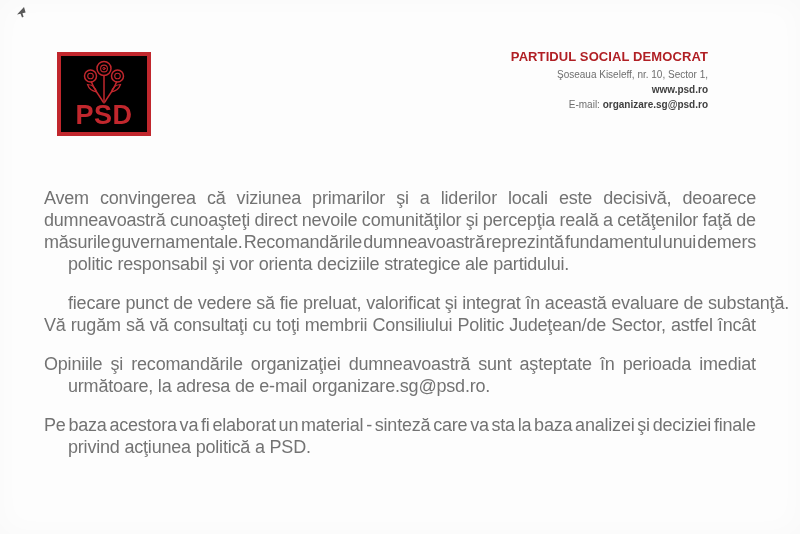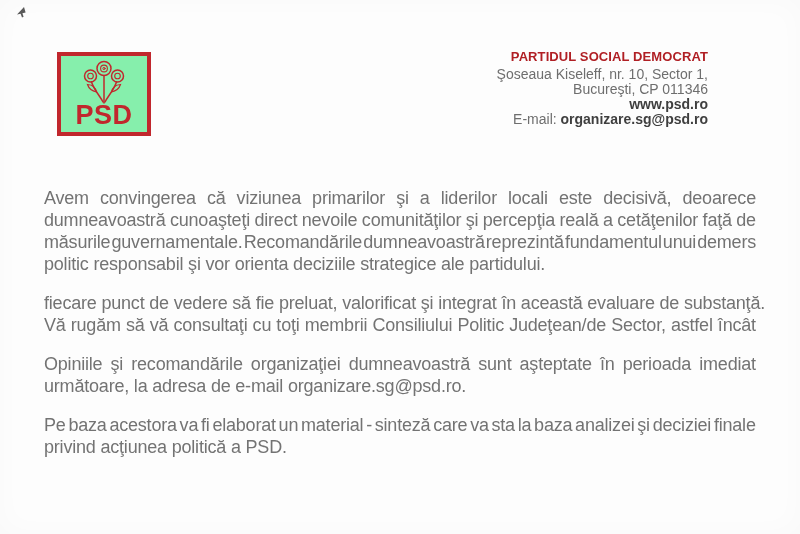--- a/index.html
+++ b/index.html
@@ -12,54 +12,54 @@
     box-shadow:inset 0 0 30px rgba(0,0,0,0.02);
   }
   
   .cursor-mark{position:absolute;left:17px;top:7px;}
 
   
   .logo-box{
     position:absolute;left:57px;top:52px;
     width:86px;height:76px;
     border:4px solid #c1272d;
-    background:#86efac;
+    background:#000000;
     display:flex;flex-direction:column;align-items:center;justify-content:flex-start;
   }
   .logo-roses{margin-top:3px;}
   .logo-text{
     color:#c1272d;font-weight:700;font-size:27px;line-height:26px;
     letter-spacing:0.5px;margin-top:-3px;
     transform:scaleY(1.05);
   }
 
   
   .letterhead{
     position:absolute;right:92px;top:49px;
     text-align:right;
   }
   .lh-title{
     color:#b01f24;font-weight:700;font-size:13px;letter-spacing:0.1px;
     margin-bottom:3px;white-space:nowrap;
   }
   .lh-line{
-    color:#6e6e6e;font-size:14px;line-height:15px;white-space:nowrap;
+    color:#6e6e6e;font-size:10px;line-height:15px;white-space:nowrap;
   }
   .lh-line .bold{color:#3f3f3f;font-weight:700;}
 
   
   .doc-body{
     position:absolute;left:44px;top:187px;width:712px;
     color:#737373;font-size:18px;letter-spacing:-0.2px;
   }
   .para{margin:0 0 17px 0;}
   .line{height:22px;line-height:22px;}
   .line.just{display:flex;justify-content:space-between;flex-wrap:nowrap;}
   .line.just span{white-space:nowrap;}
-  .line.last{white-space:nowrap;text-align:left;}
+  .line.last{white-space:nowrap;text-align:left;margin-left:24px;}
 </style>
 </head>
 <body>
 
 <div class="page">
 
   <svg class="cursor-mark" width="9" height="11" viewBox="0 0 9 11">
     <polygon points="7,0 0,7.5 3.6,6.8 5,10.5 6.6,9.8 5.4,6.3 8.6,5.6" fill="#5a5a5a"></polygon>
   </svg>
 
@@ -82,21 +82,20 @@
 
       <path d="M15.5 33 Q8.5 31.5 6.5 25.5 Q14 26 15.5 33 Z" stroke-width="1.2"></path>
       <path d="M30.5 33 Q37.5 31.5 39.5 25.5 Q32 26 30.5 33 Z" stroke-width="1.2"></path>
     </svg>
     <div class="logo-text">PSD</div>
   </div>
 
   <div class="letterhead">
     <div class="lh-title">PARTIDUL SOCIAL DEMOCRAT</div>
     <div class="lh-line">Şoseaua Kiseleff, nr. 10, Sector 1,</div>
-    <div class="lh-line">Bucureşti, CP 011346</div>
     <div class="lh-line bold"><span class="bold">www.psd.ro</span></div>
     <div class="lh-line"><span>E-mail: </span><span class="bold">organizare.sg@psd.ro</span></div>
   </div>
 
   <div class="doc-body">
       <div class="para">
         <div class="line just">
           <span>Avem</span>
           <span>convingerea</span>
           <span>că</span>

